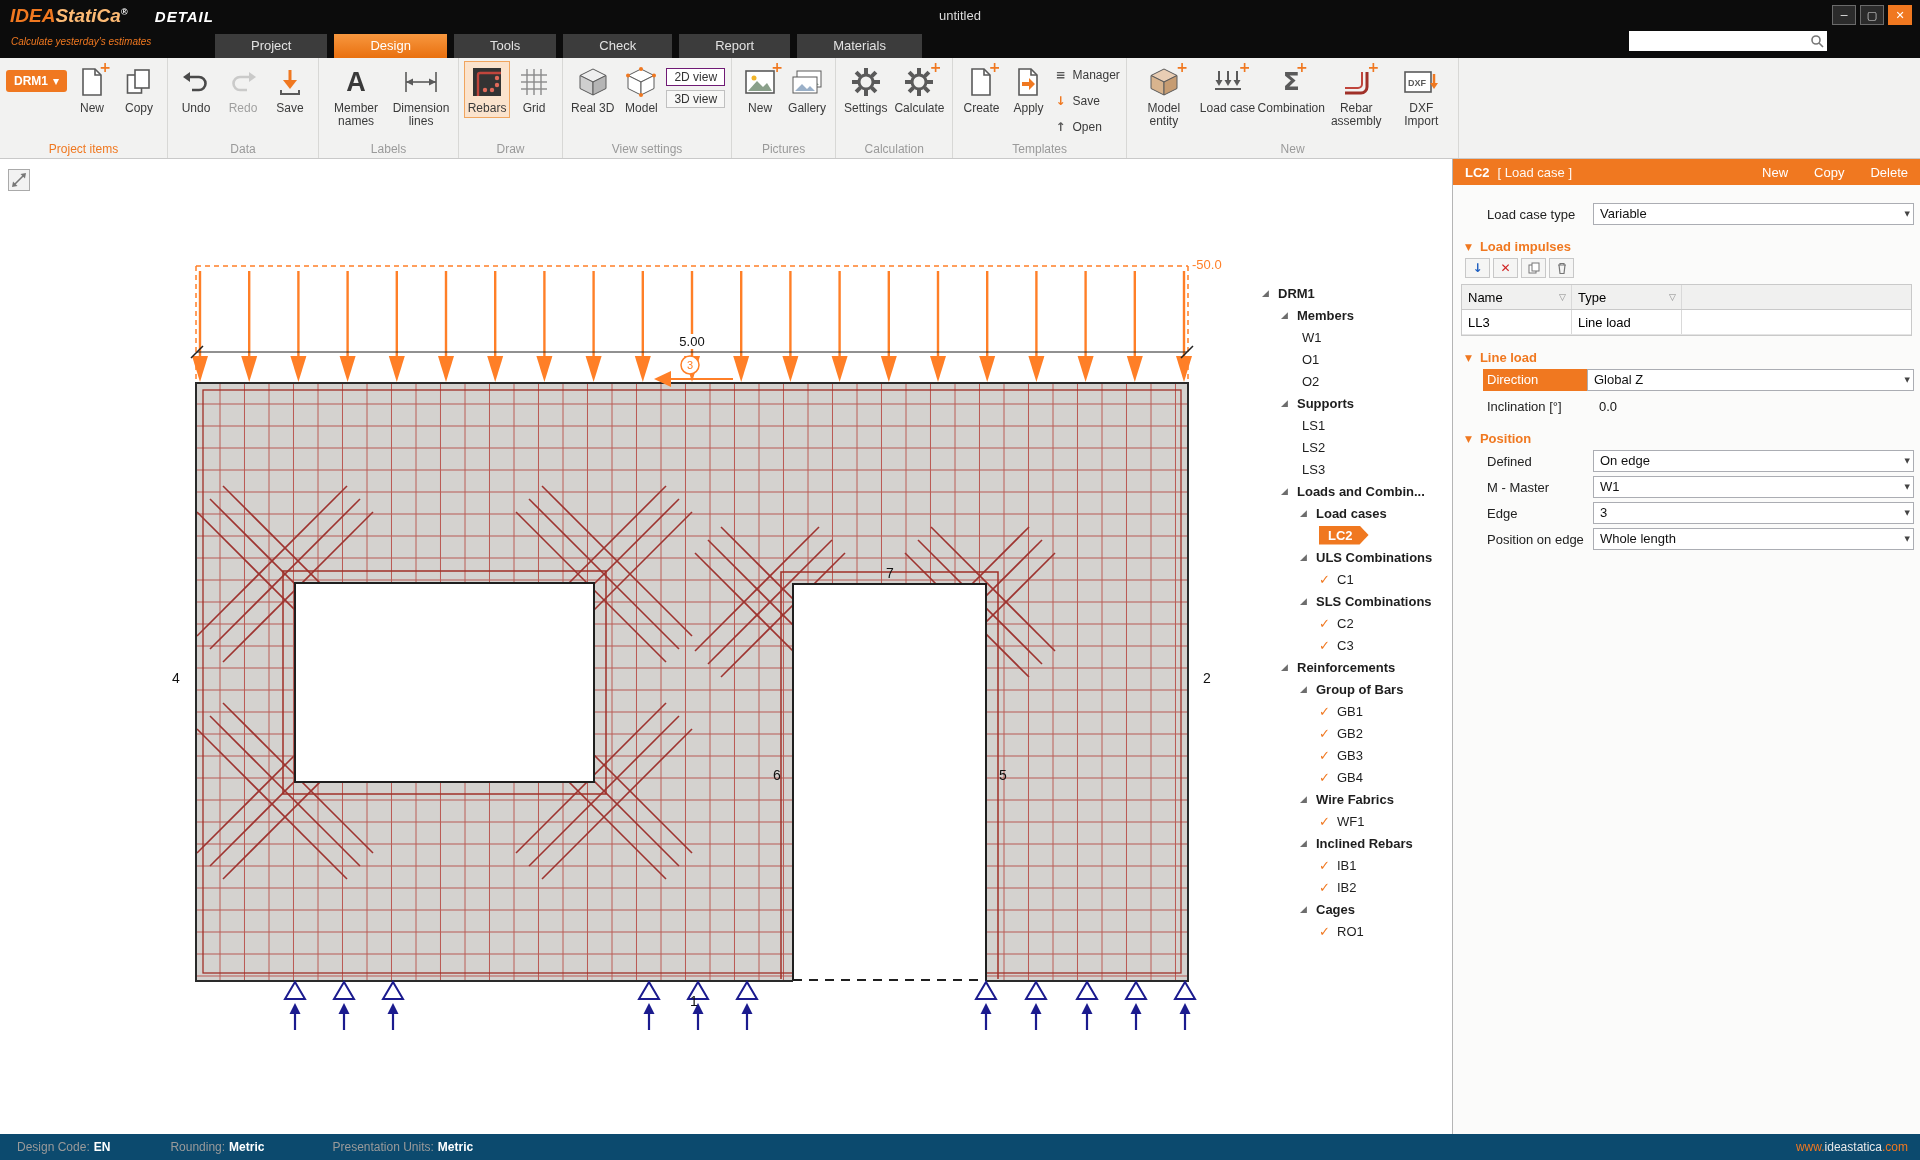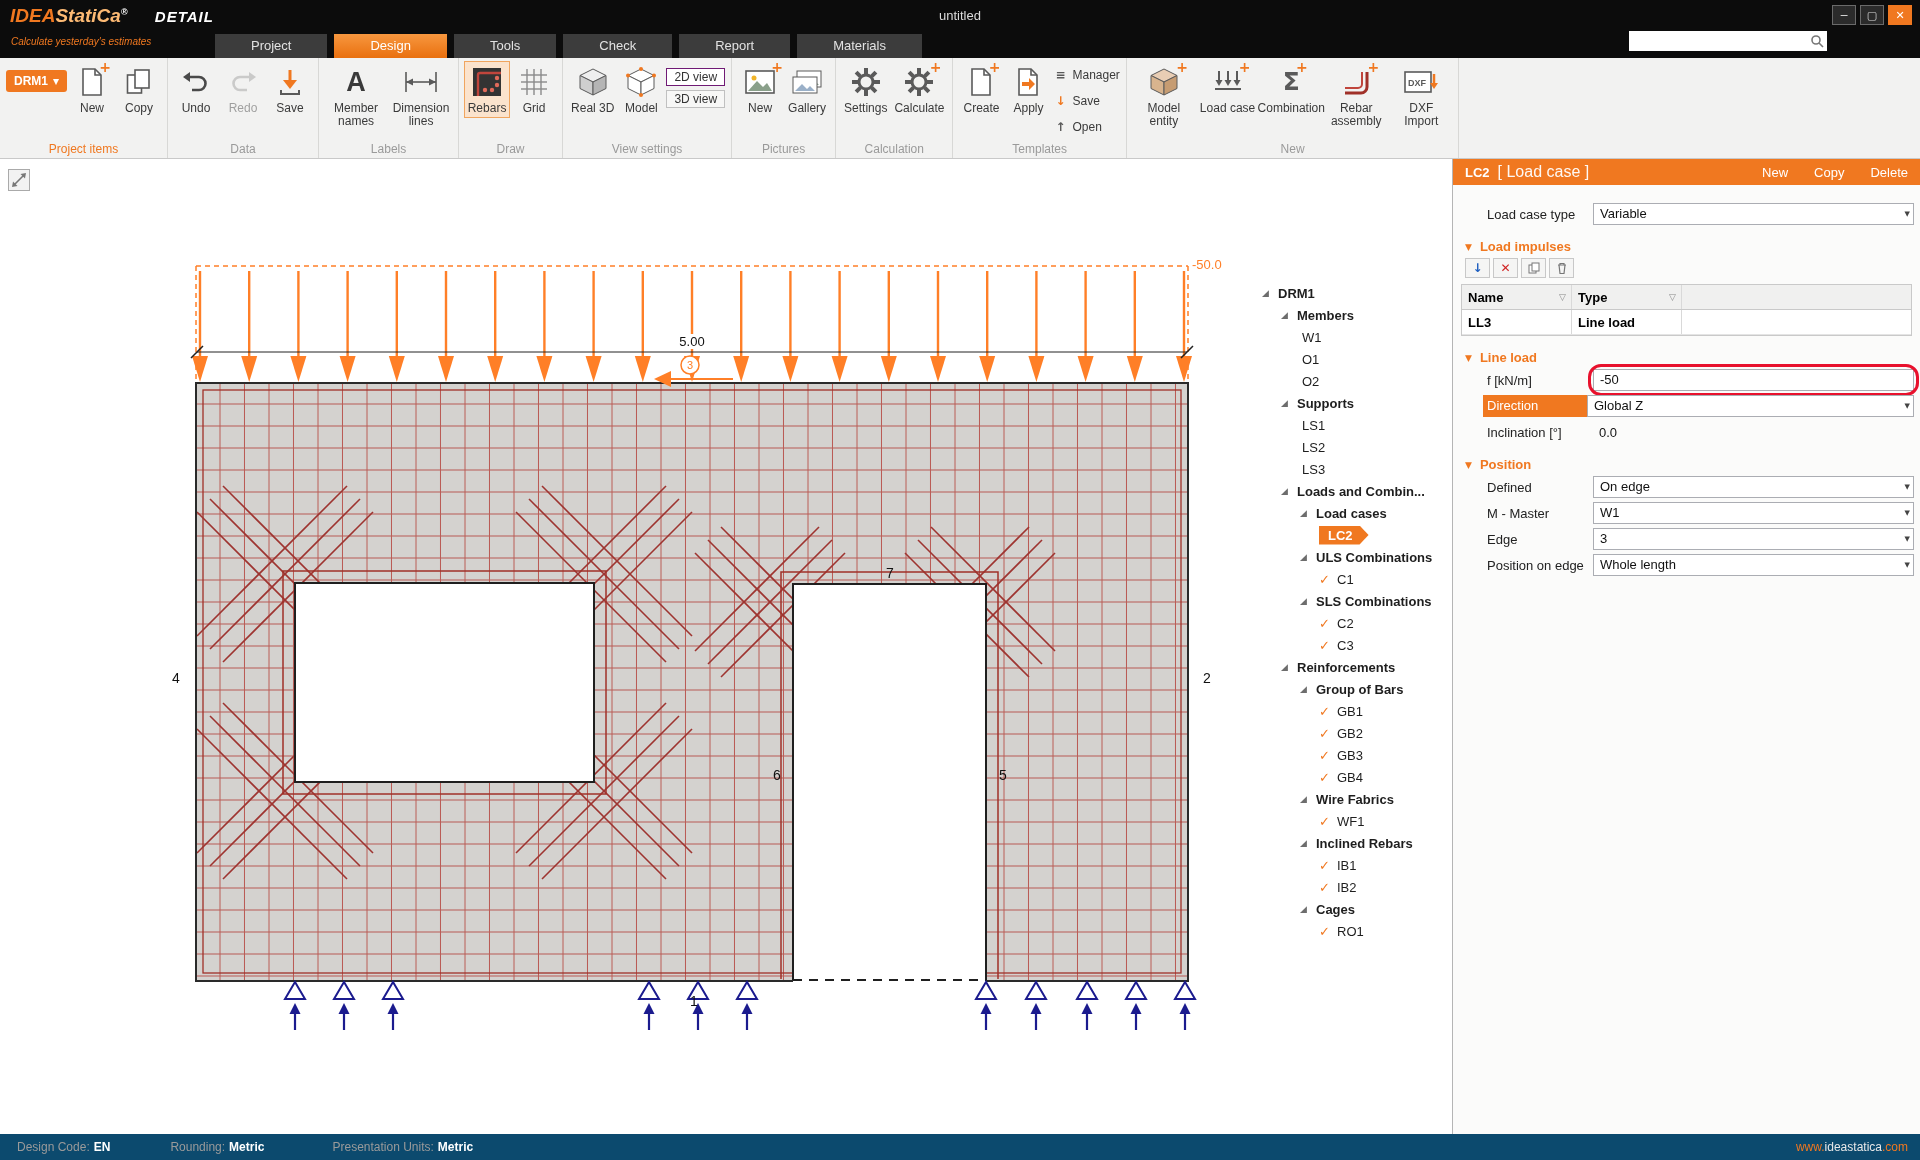--- a/index.html
+++ b/index.html
@@ -58,41 +58,41 @@
   .trow .tri { width:14px; font-size:9px; color:#6d6d6d; font-family:"DejaVu Sans",sans-serif; }
   .trow .chk { width:16px; color:#F07820; font-weight:bold; font-size:13px; font-family:"DejaVu Sans",sans-serif; }
   .trow .tlabel { padding:1px 2px; }
   .trow .tlabel.bold { font-weight:bold; }
   .trow .tlabel.selected { background:#F07820; color:#fff; font-weight:bold; padding:2px 16px 2px 9px; clip-path:polygon(0 0, calc(100% - 9px) 0, 100% 50%, calc(100% - 9px) 100%, 0 100%); }
 
   
   .props { position:absolute; top:159px; left:1452px; width:468px; height:975px; background:#fbfbfa; border-left:1px solid #b5b5b5; z-index:10; font-size:13px; }
   .phead { height:26px; background:#F07820; color:#fff; display:flex; align-items:center; padding:0 12px; }
   .ptitle { font-weight:bold; font-size:13px; }
-  .psub { font-size:16px; margin-left:8px; opacity:.95; }
+  .psub { font-size:13px; margin-left:8px; opacity:.95; }
   .phead .sp { flex:1; }
   .pbtn { margin-left:26px; font-size:13px; cursor:default; }
   .prow { display:flex; align-items:center; margin:4px 6px 4px 34px; height:22px; }
   .prow.first { margin-top:18px; }
   .plabel { width:106px; flex-shrink:0; color:#222; }
   .plabel.hl { background:#F07820; color:#fff; height:22px; line-height:22px; padding-left:4px; margin-left:-4px; width:104px; }
   .pctrl { flex:1; position:relative; height:22px; background:#fff; border:1px solid #abadb3; line-height:20px; padding:0 18px 0 6px; color:#111; white-space:nowrap; overflow:hidden; }
   .pctrl.dd::after { content:"▼"; font-family:"DejaVu Sans",sans-serif; position:absolute; right:3px; top:0; height:100%; display:flex; align-items:center; font-size:7px; color:#444; }
   .pplain { flex:1; padding-left:6px; color:#111; }
   .ringwrap { position:relative; flex:1; }
   .ringwrap .pctrl { width:100%; }
   .ring { position:absolute; left:-5px; right:-5px; top:-5px; bottom:-5px; border:3px solid #e8112d; border-radius:13px; pointer-events:none; }
   .psec { display:flex; align-items:center; gap:8px; margin:14px 8px 4px 12px; }
   .psec .sarrow { color:#F07820; font-size:9px; font-family:"DejaVu Sans",sans-serif; }
   .psec .stitle { color:#F07820; font-weight:bold; }
   .ptoolbar { display:flex; gap:3px; margin:3px 0 6px 12px; }
   .tbtn { width:25px; height:20px; border:1px solid #c8c8c8; background:#f5f5f4; display:flex; align-items:center; justify-content:center; font-size:12px; }
   .tbtn .uni { line-height:1; }
   .ptable { margin:0 8px; border:1px solid #c9c9c9; background:#fff; }
-  .ptr { display:flex; height:25px; align-items:stretch;font-weight:bold; }
+  .ptr { display:flex; height:25px; align-items:stretch; }
   .ptr.head { background:#f0f0ef; border-bottom:1px solid #c9c9c9; }
   .ptd { width:110px; border-right:1px solid #d9d9d9; display:flex; align-items:center; padding:0 6px; position:relative; }
   .ptd.fill { flex:1; border-right:none; }
   .ptr.head .ptd::after { content:"▽"; font-family:"DejaVu Sans",sans-serif; position:absolute; right:5px; font-size:9px; color:#8a8a8a; }
   .ptr.head .ptd.fill::after { content:""; }
   .ptr.data { border-bottom:1px solid #e4e4e4; }
 
   
   .statusbar { position:absolute; bottom:0; left:0; width:1920px; height:26px; background:#0c4a6e; display:flex; align-items:center; font-size:12px; color:#9a9a9a; z-index:40; }
   .sitem { white-space:nowrap; }
@@ -807,27 +807,20 @@
       <div class="ptd">Line load</div>
       <div class="ptd fill"></div>
     </div>
   </div>
 
   <div class="psec">
     <span class="sarrow">▼</span>
     <span class="stitle">Line load</span>
   </div>
   <div class="prow">
-    <span class="plabel">f [kN/m]</span>
-    <div class="ringwrap">
-      <div class="pctrl">-50</div>
-      <div class="ring"></div>
-    </div>
-  </div>
-  <div class="prow">
     <span class="plabel hl">Direction</span>
     <div class="pctrl dd">Global Z</div>
   </div>
   <div class="prow">
     <span class="plabel">Inclination [°]</span>
     <div class="pplain">0.0</div>
   </div>
 
   <div class="psec">
     <span class="sarrow">▼</span>

